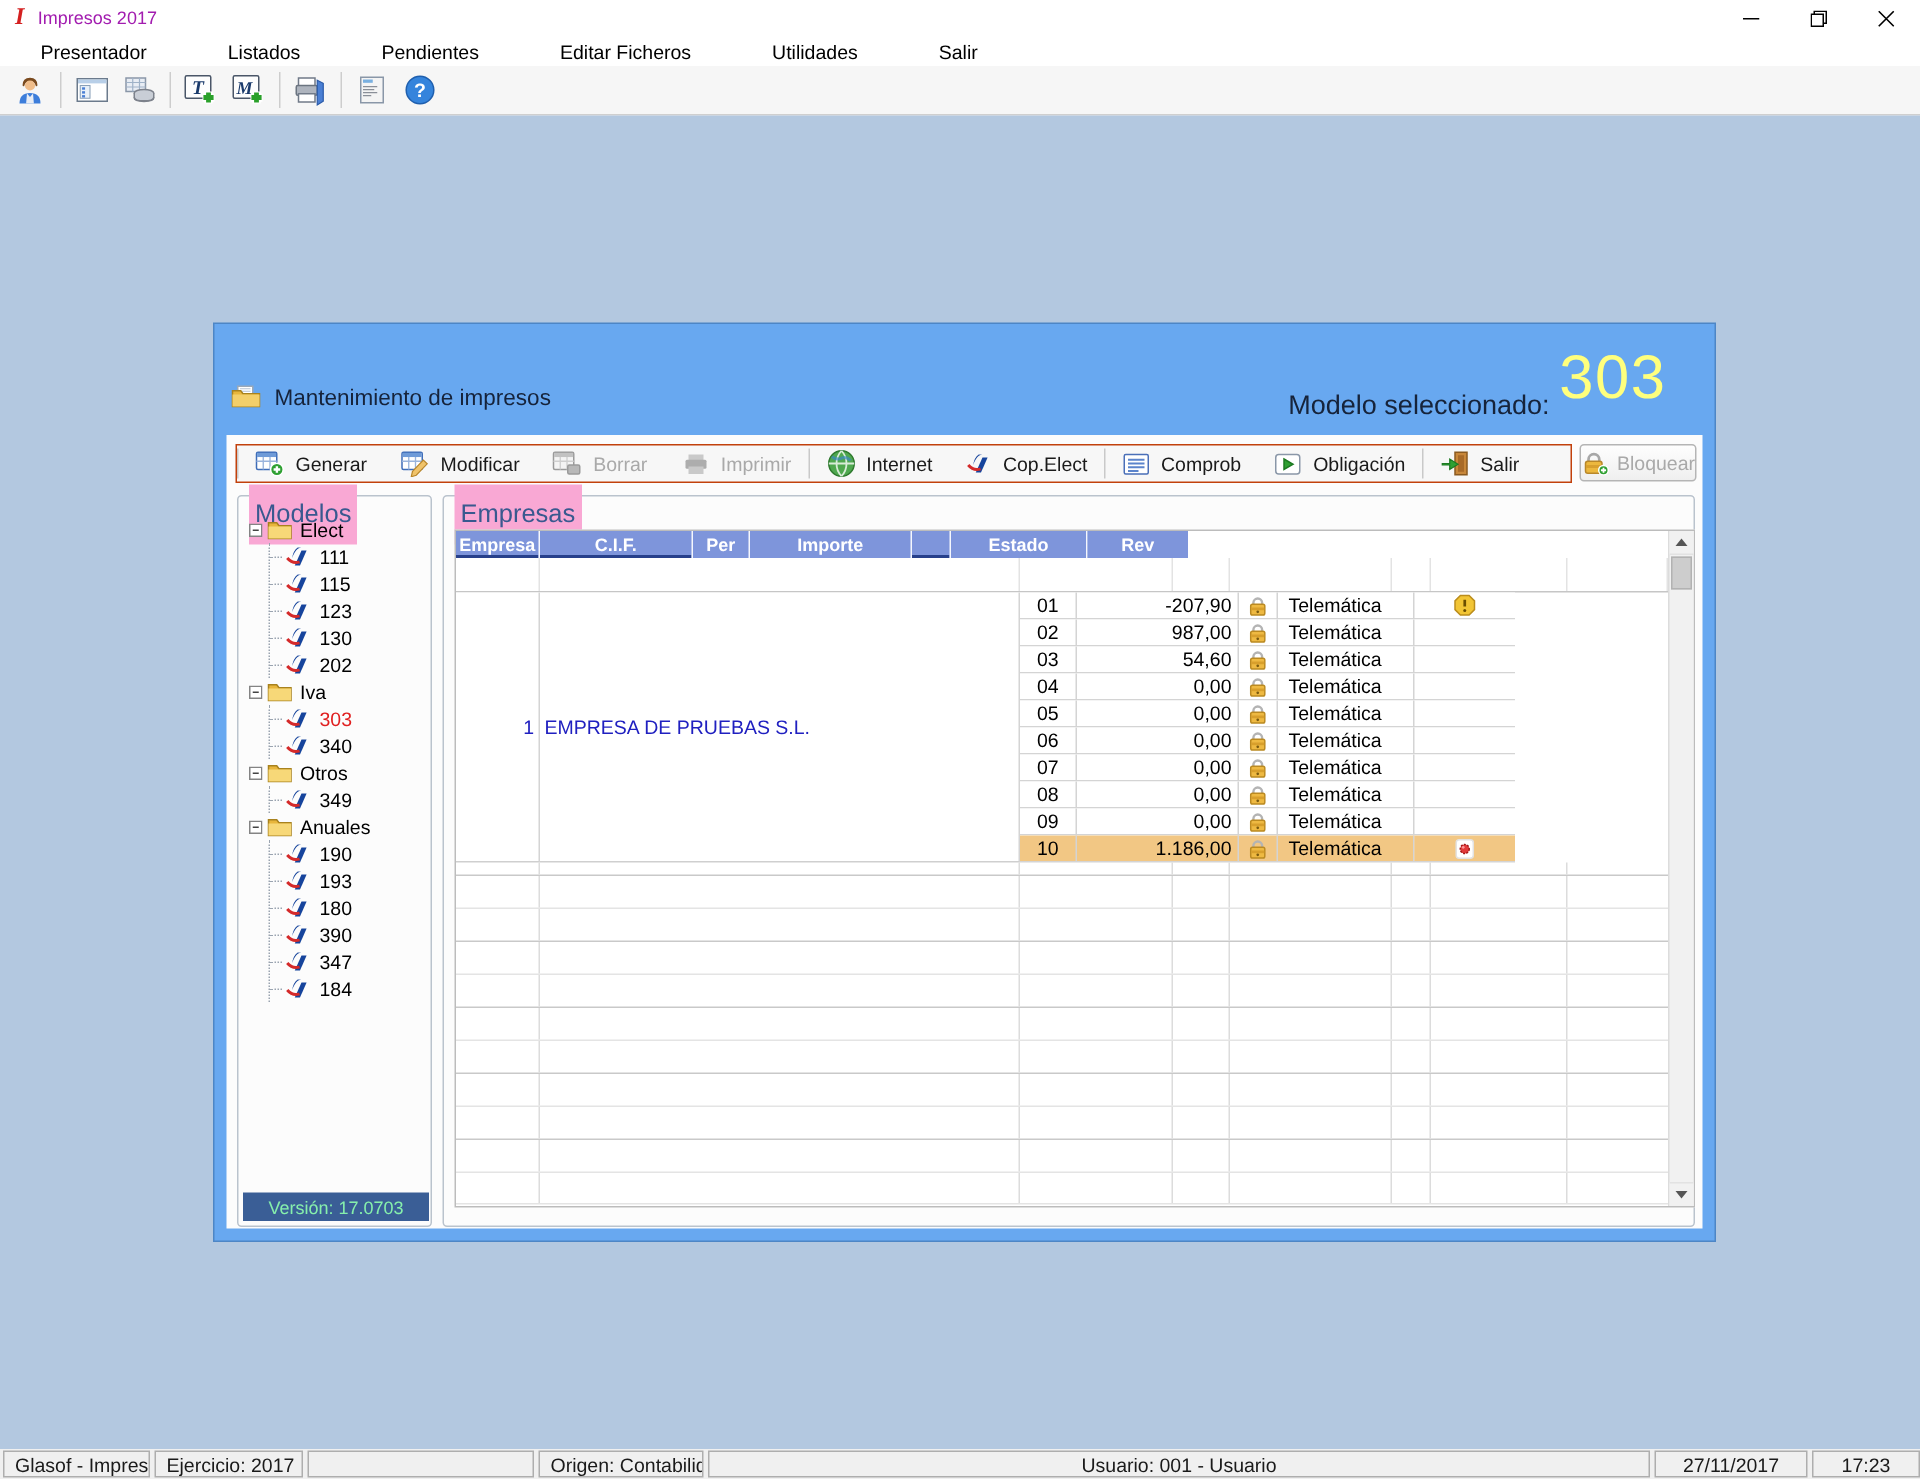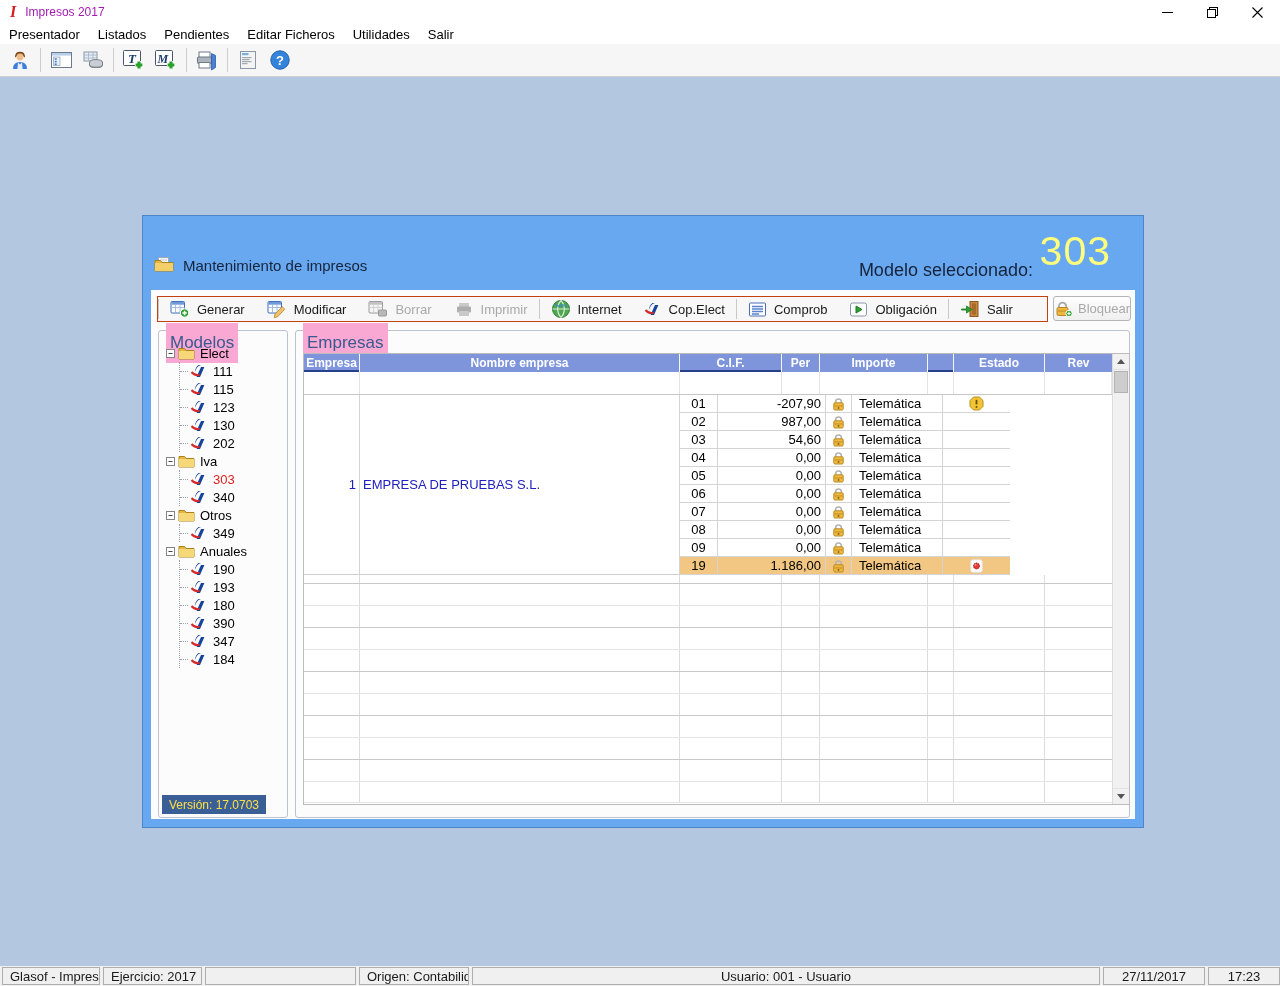--- a/index.html
+++ b/index.html
@@ -10,21 +10,21 @@
 
 
 .titlebar{position:absolute;left:0;top:0;width:1280px;height:24px;background:#fff;display:flex;align-items:center}
 .appicon{margin:0 9px 0 10px;font-family:"Liberation Serif",serif;font-style:italic;font-weight:bold;font-size:16px;color:#d42020;line-height:1}
 .wtitle{font-size:12px;color:#a21caf}
 .wcontrols{margin-left:auto;display:flex;height:100%}
 .winbtn{width:45px;display:flex;align-items:center;justify-content:center}
 
 
 .menubar{position:absolute;left:0;top:24px;width:1280px;height:20px;background:#fff;display:flex;align-items:center;font-size:13px;color:#000}
-.menu-item{padding:0 9px}
+.menu-item{padding:0 27px}
 
 
 .maintb{position:absolute;left:0;top:44px;width:1280px;height:33px;background:#f6f6f6;border-bottom:1px solid #cfcfcf;display:flex;align-items:center;padding-left:4px}
 .tb-btn{width:32px;height:28px;display:flex;align-items:center;justify-content:center}
 .tb-sep{width:1px;height:24px;background:#cdcdcd;margin:0 4px}
 
 
 .desktop{position:absolute;left:0;top:77px;width:1280px;height:889px;background:var(--desktop,#B3C8E0)}
 
 
@@ -40,21 +40,21 @@
 .fb{display:flex;align-items:center;gap:7px;padding:0 11px;height:24px;white-space:nowrap}
 .fb.disabled{color:#a9a9a9}
 .fb-sep{width:1px;height:20px;background:#c9c9c9;flex:none}
 .lockbtn{position:absolute;left:902px;top:6px;width:78px;height:25px;border:1px solid #b5b5b5;border-radius:3px;background:linear-gradient(#fefefe,#efefef);display:flex;align-items:center;justify-content:center;gap:5px;font-size:13px;color:#a9a9a9}
 
 
 .groupbox{position:absolute;border:1px solid #bac3cd;border-radius:3px;background:#fcfcfc}
 .gb-legend{position:absolute;top:-8px;left:7px;background:#f9a8d4;padding:13px 4px;font-size:17px;color:#39598f;line-height:14px}
 .gb-modelos{left:7px;top:40px;width:130px;height:488px}
 .gb-empresas{left:144px;top:40px;width:835px;height:488px}
-.versionbar{position:absolute;left:3px;bottom:3px;width:104px;height:19px;background:var(--version-bar,#3A5E96);color:#fde047;font-size:12px;display:flex;align-items:center;justify-content:center}
+.versionbar{position:absolute;left:3px;bottom:3px;width:124px;height:19px;background:var(--version-bar,#3A5E96);color:#86efac;font-size:12px;display:flex;align-items:center;justify-content:center}
 
 
 .tree{position:absolute;left:7px;top:13px;font-size:13px;color:#000}
 .tree-row{height:18px;display:flex;align-items:center}
 .tree-row .tlabel{margin-left:5px}
 .tree-row.selected .tlabel{color:var(--selected-model,#E02020)}
 .expander{margin-right:3px;display:inline-flex;line-height:0}
 .tree-children{margin-left:13px;border-left:1px dotted #9aa4b0}
 .tree-row.item::before{content:"";width:8px;border-top:1px dotted #9aa4b0;margin-right:2px}
 
@@ -577,21 +577,20 @@
         </div>
       </div>
 
       <div class="groupbox gb-empresas">
         <span class="gb-legend">Empresas</span>
 
         <div class="grid">
           <div class="gleft">
             <div class="ghead">
                 <div class="th c0 u">Empresa</div>
-                <div class="th c1">Nombre empresa</div>
                 <div class="th c2 u">C.I.F.</div>
                 <div class="th c3">Per</div>
                 <div class="th c4">Importe</div>
                 <div class="th c5 u"></div>
                 <div class="th c6">Estado</div>
                 <div class="th c7">Rev</div>
               </div>
             <div class="frow">
               <div class="fc c0"></div>
                 <div class="fc c1"></div>
@@ -756,21 +755,21 @@
                           <rect x="1.8" y="5.8" width="9.4" height="7.2" rx="1.2" fill="#eeb942" stroke="#bb8a22"></rect>
                           <rect x="2.2" y="8" width="8.6" height="1.8" fill="#d89f2c"></rect>
                           <circle cx="6.5" cy="10.9" r=".9" fill="#7a5a10"></circle>
                         </svg>
                       </span>
                     </div>
                     <div class="pc est">Telemática</div>
                     <div class="pc rev"></div>
                   </div>
                   <div class="prow hl">
-                    <div class="pc per">19</div>
+                    <div class="pc per">10</div>
                     <div class="pc imp">1.186,00</div>
                     <div class="pc lck">
                       <span class="ico">
                         <svg width="13" height="14" viewBox="0 0 13 14">
                           <path d="M3.6 6V4.9a2.9 2.9 0 015.8 0V6" fill="none" stroke="#b4b4b4" stroke-width="1.6"></path>
                           <rect x="1.8" y="5.8" width="9.4" height="7.2" rx="1.2" fill="#eeb942" stroke="#bb8a22"></rect>
                           <rect x="2.2" y="8" width="8.6" height="1.8" fill="#d89f2c"></rect>
                           <circle cx="6.5" cy="10.9" r=".9" fill="#7a5a10"></circle>
                         </svg>
                       </span>

